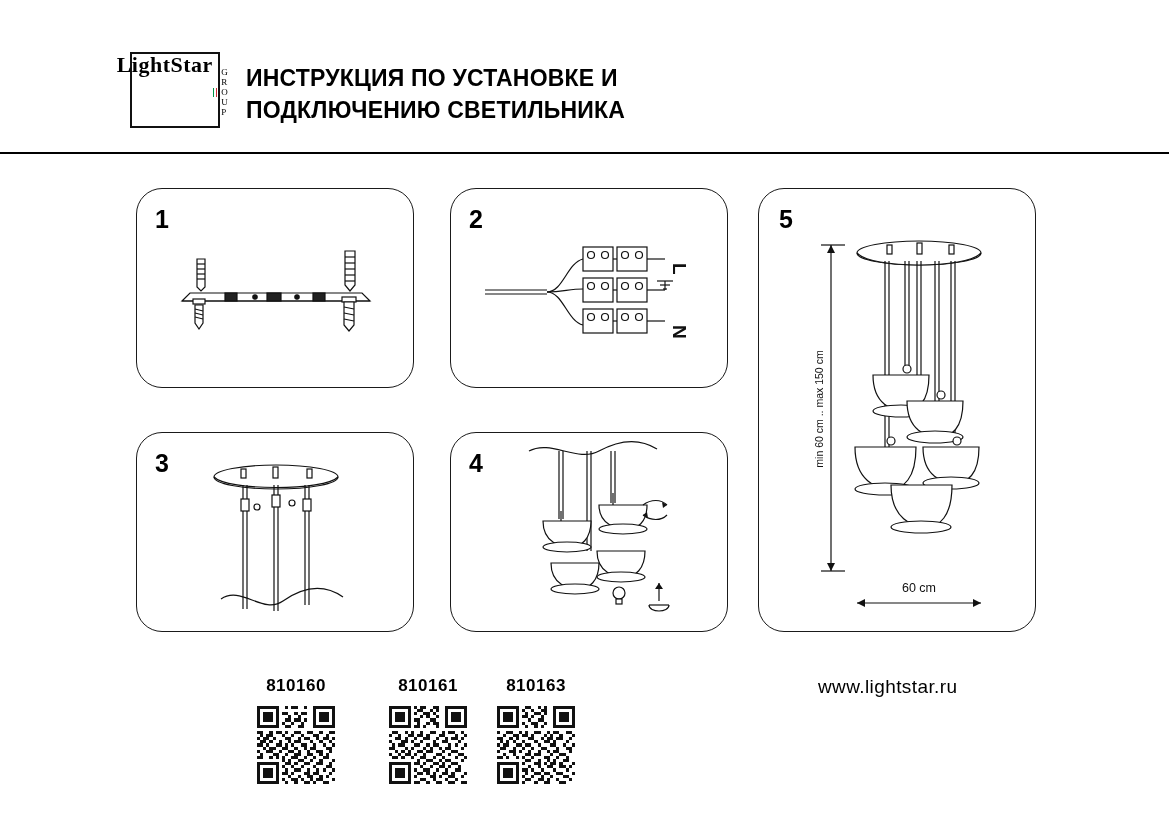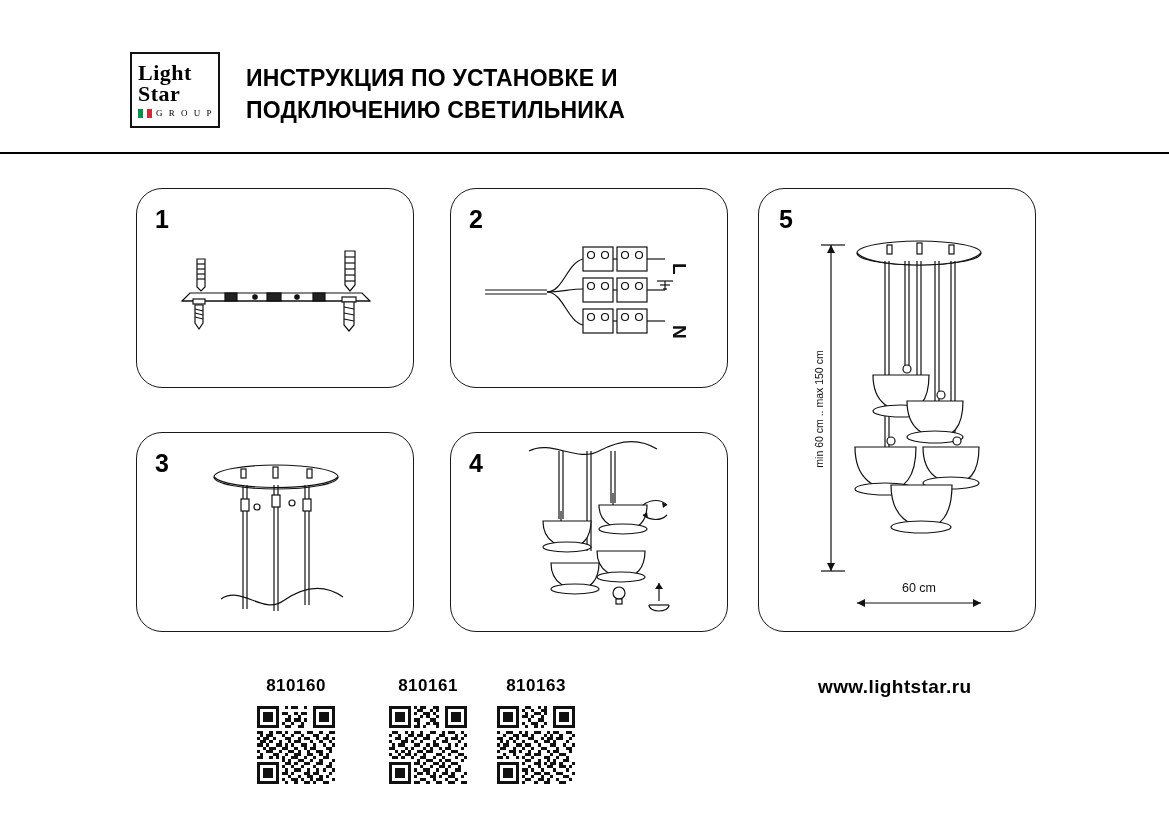--- a/index.html
+++ b/index.html
@@ -24,21 +24,21 @@
   
   .logo-box {
     position: absolute;
     left: 130px;
     top: 52px;
     width: 90px;
     height: 76px;
     border: 2px solid #111;
     box-sizing: border-box;
     display: flex;
-    flex-direction: column;
+    flex-direction: row;
     justify-content: center;
     padding-left: 6px;
   }
   .logo-line1, .logo-line2 {
     font-family: "Liberation Serif", serif;
     font-size: 22px;
     font-weight: 700;
     line-height: 21px;
     letter-spacing: 0.5px;
   }
@@ -135,21 +135,21 @@
   }
   #code-0 { left: 248px; top: 676px; width: 96px; }
   #code-1 { left: 380px; top: 676px; width: 96px; }
   #code-2 { left: 488px; top: 676px; width: 96px; }
 
   .website {
     position: absolute;
     left: 818px;
     top: 676px;
     font-size: 19px;
-    font-weight: 700;
+    font-weight: 400;
     letter-spacing: 0.4px;
   }
 </style>
 </head>
 <body>
 
 <div class="page">
 
   <div class="logo-box">
     <div class="logo-line1">Light</div>

